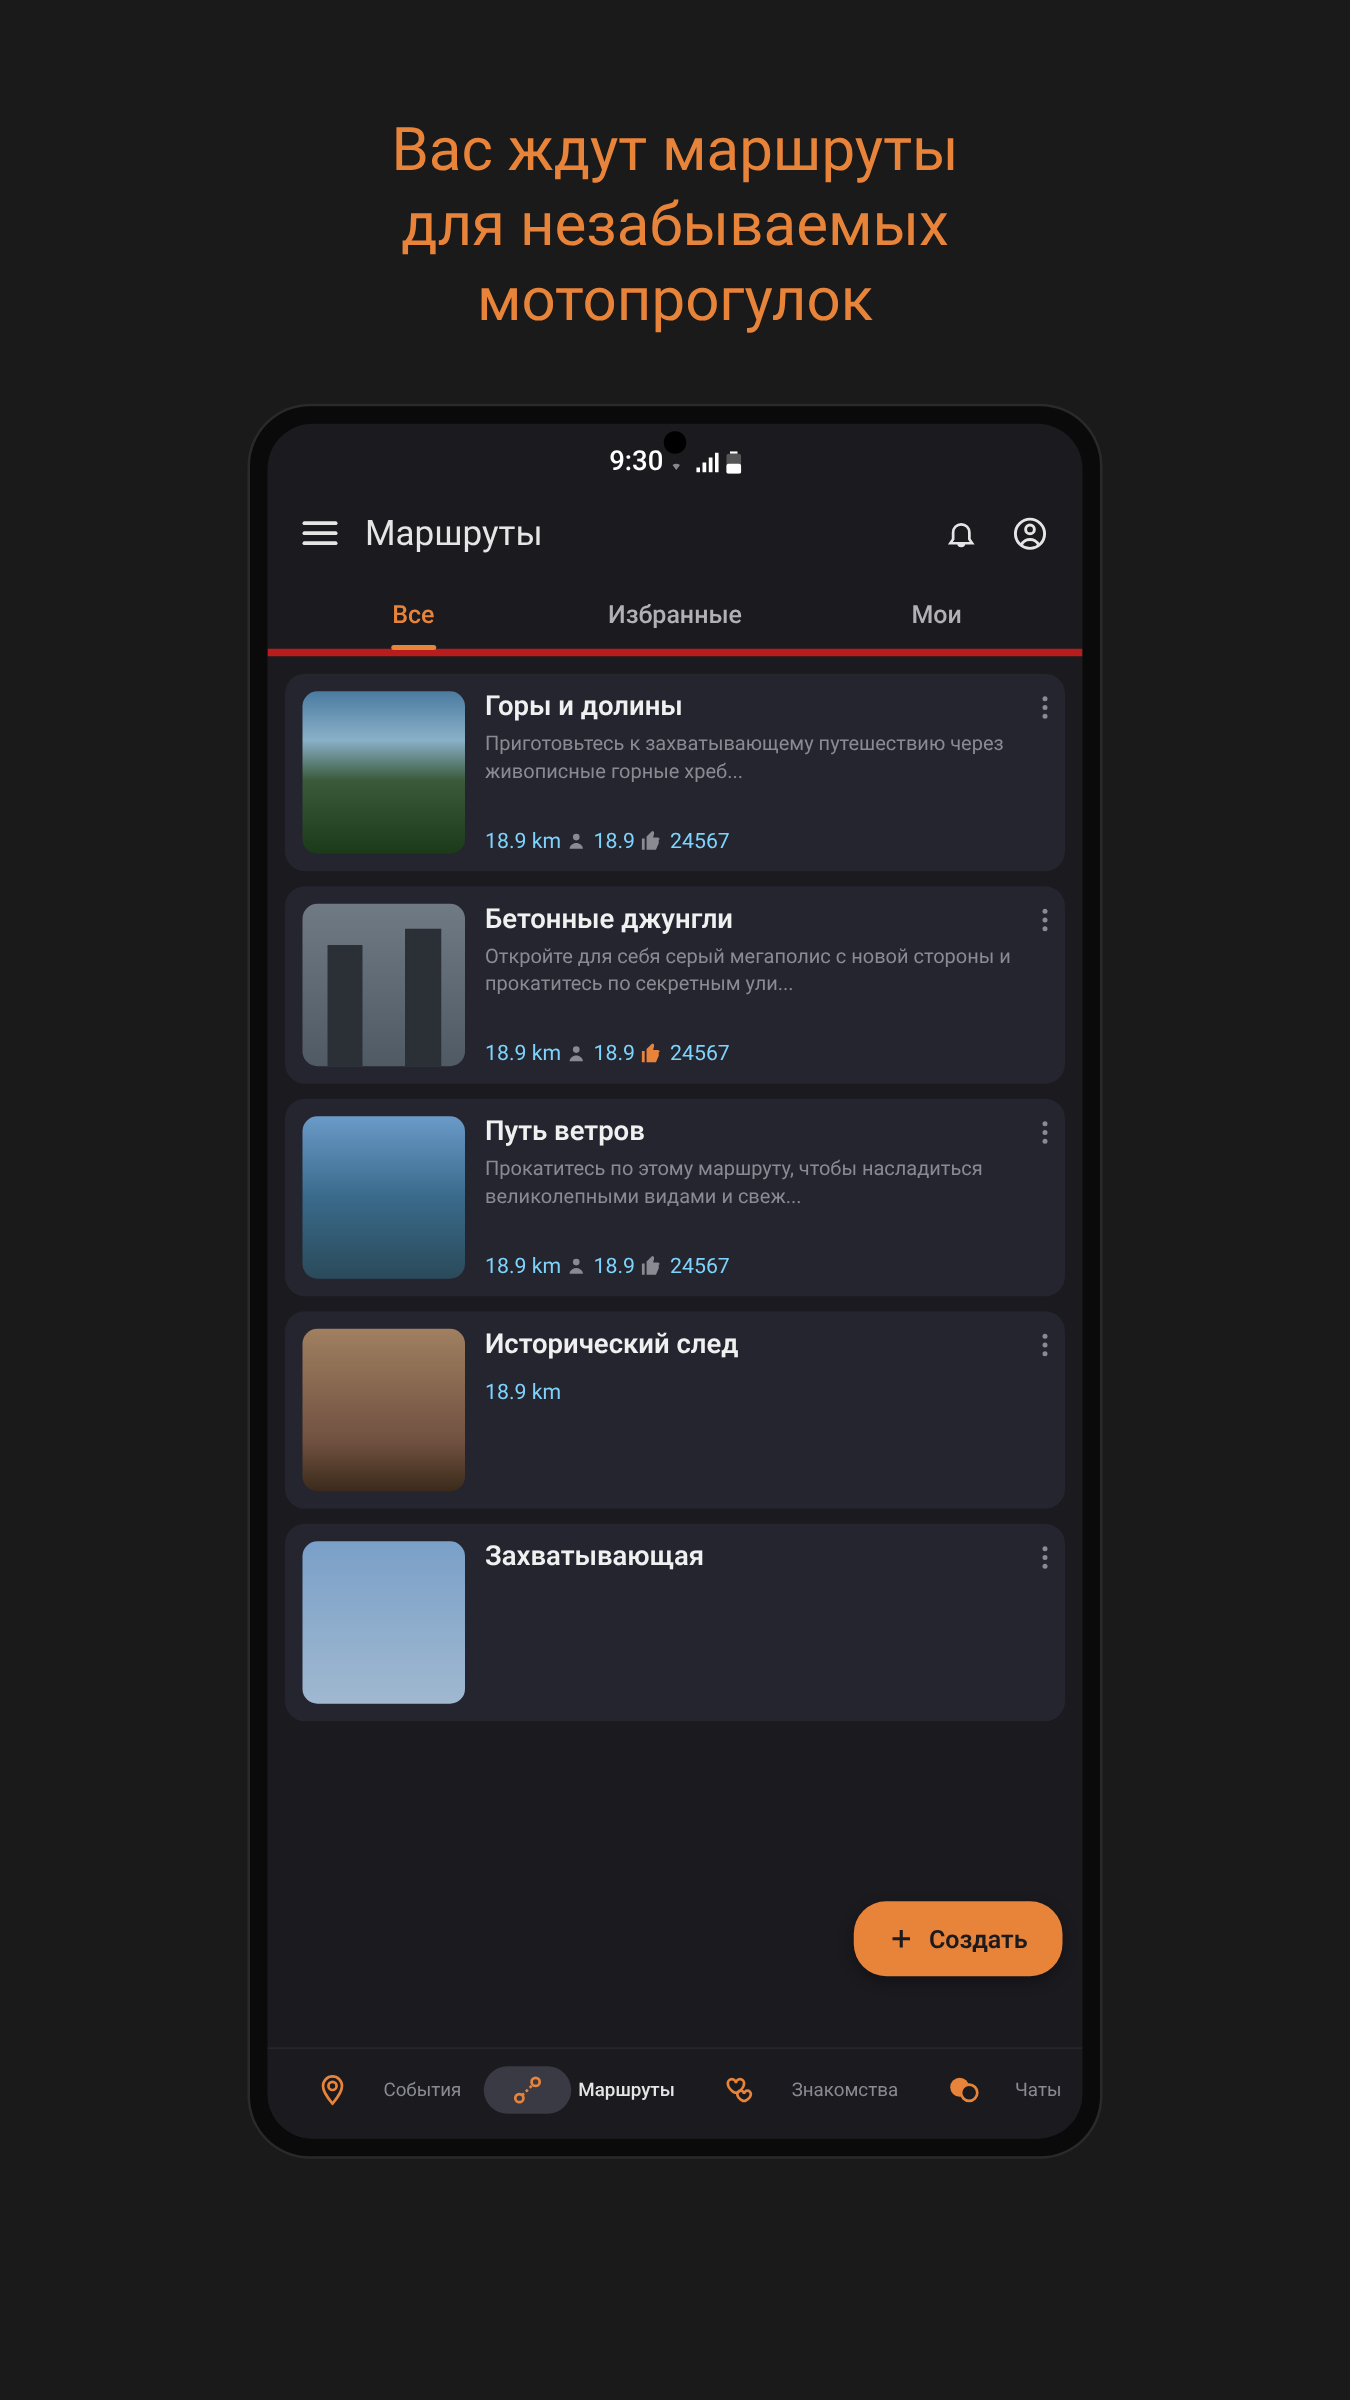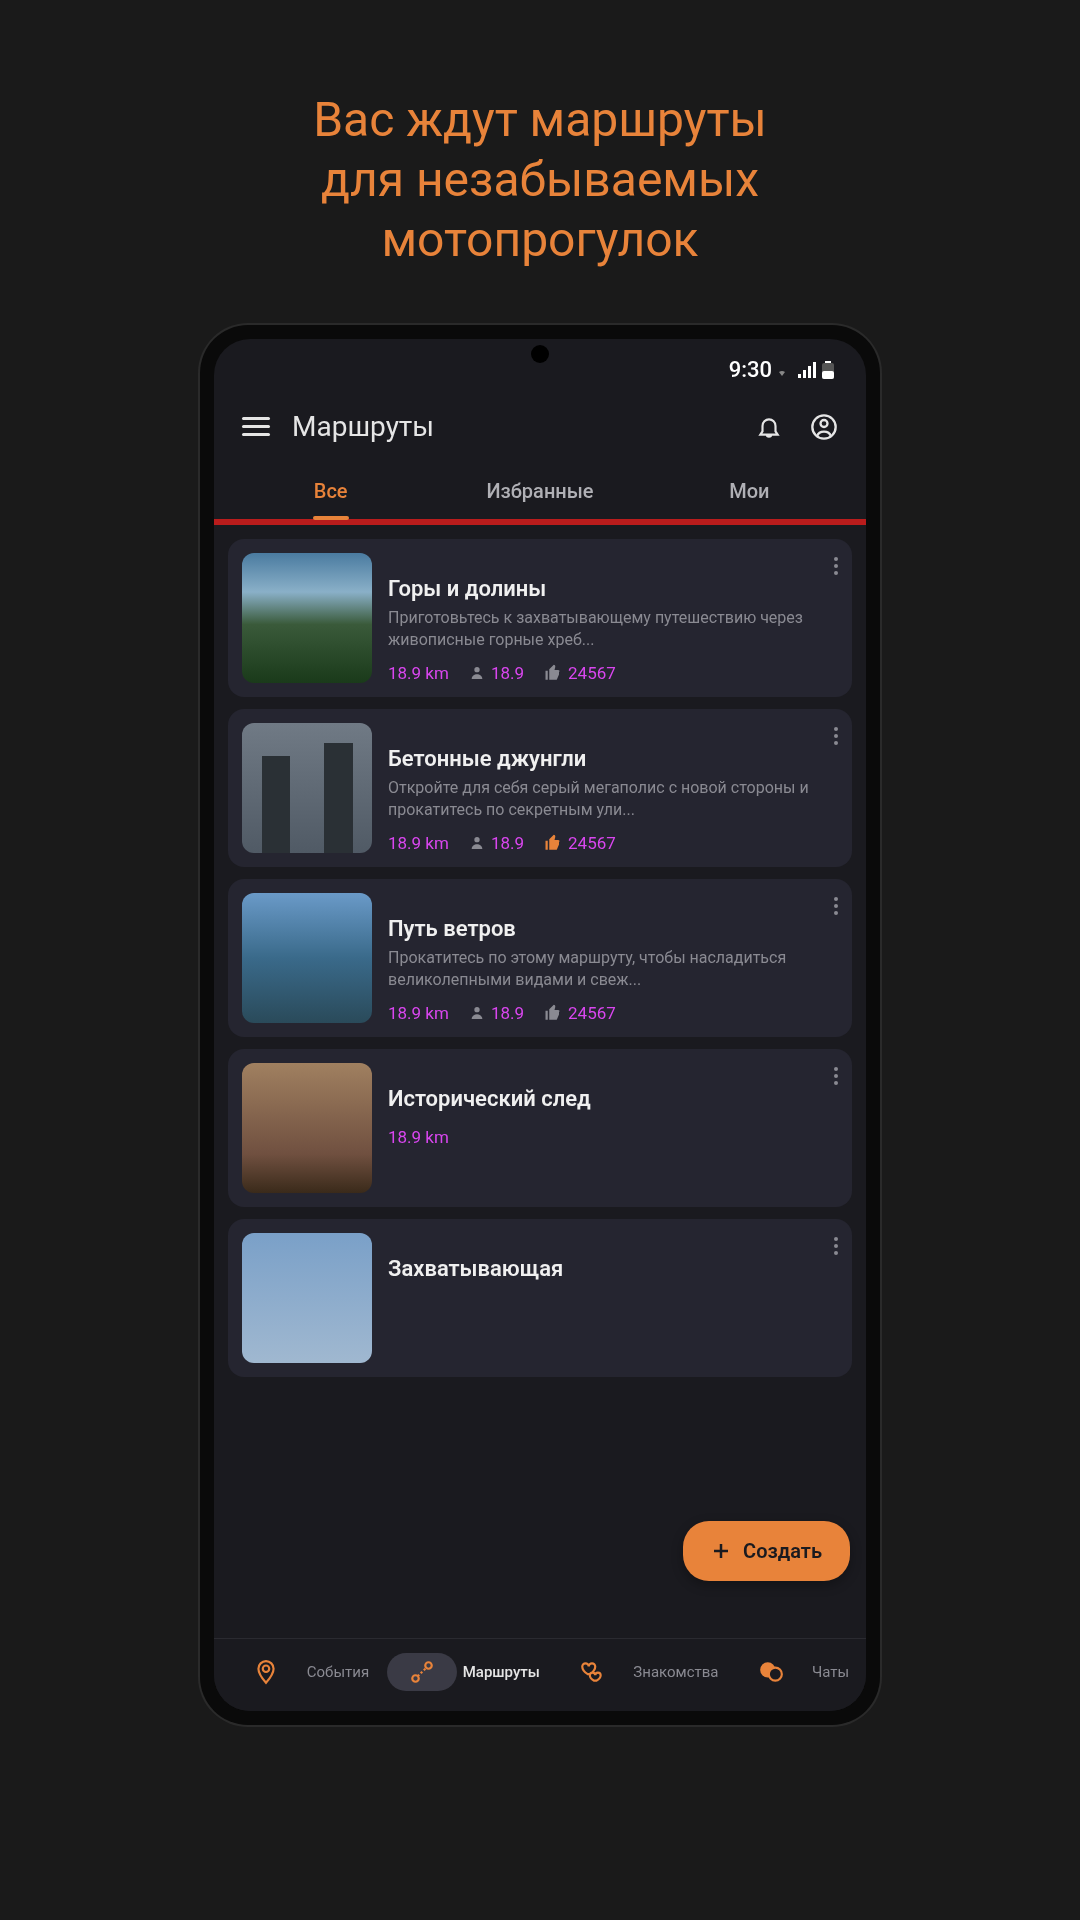--- a/index.html
+++ b/index.html
@@ -47,21 +47,21 @@
     left: 50%;
     transform: translateX(-50%);
     width: 18px;
     height: 18px;
     background: #000;
     border-radius: 50%;
     z-index: 10;
   }
   .status-bar {
     display: flex;
-    justify-content: flex-end;
+    justify-content: center;
     align-items: center;
     padding: 18px 32px 8px;
     color: #fff;
     font-size: 22px;
     font-weight: 500;
   }
   .status-icons { display: flex; gap: 6px; align-items: center; }
   .app-header {
     display: flex;
     align-items: center;
@@ -121,33 +121,33 @@
     flex-shrink: 0;
   }
   .thumb-mountains { background: linear-gradient(180deg,#4a7ba0 0%,#8ab0c8 30%,#3a5a3a 55%,#1a3a1a 100%); }
   .thumb-city { background: linear-gradient(180deg,#707a85 0%,#505a65 100%); position: relative; }
   .thumb-city::before,.thumb-city::after{content:'';position:absolute;bottom:0;background:#2a3035;}
   .thumb-city::before{left:15%;width:22%;height:75%;}
   .thumb-city::after{right:15%;width:22%;height:85%;}
   .thumb-coast { background: linear-gradient(180deg,#6a9ac8 0%,#3a6a8a 50%,#2a4a5a 100%); }
   .thumb-historic { background: linear-gradient(180deg,#a08060 0%,#705040 70%,#3a2a1a 100%); }
   .thumb-generic { background: linear-gradient(180deg,#7aa0c8 0%,#a0b8d0 100%); }
-  .route-content { flex: 1; min-width: 0; display: flex; flex-direction: column; margin-top: 23px; }
+  .route-content { flex: 1; min-width: 0; display: flex; flex-direction: column; }
   .route-title { color: #f0f0f0; font-size: 22px; font-weight: 600; margin-bottom: 6px; }
   .route-desc {
     color: #8a8a92;
     font-size: 16px;
     line-height: 1.35;
     display: -webkit-box;
     -webkit-line-clamp: 3;
     -webkit-box-orient: vertical;
     overflow: hidden;
     flex: 1;
   }
-  .route-stats { display: flex; gap: 20px; align-items: center; margin-top: 10px; color: #d946ef; font-size: 17px; }
+  .route-stats { display: flex; gap: 4px; align-items: center; margin-top: 10px; color: #7dd3fc; font-size: 17px; }
   .route-stats .stat { display: flex; gap: 6px; align-items: center; }
   .card-menu { position: absolute; top: 14px; right: 10px; color: #8a8a92; display:flex;flex-direction:column;gap:3px;padding:4px;}
   .card-menu span{width:4px;height:4px;background:#8a8a92;border-radius:50%;}
   .fab {
     position: absolute;
     bottom: 130px;
     right: 16px;
     background: #e8833a;
     color: #1a1a1f;
     border-radius: 26px;

